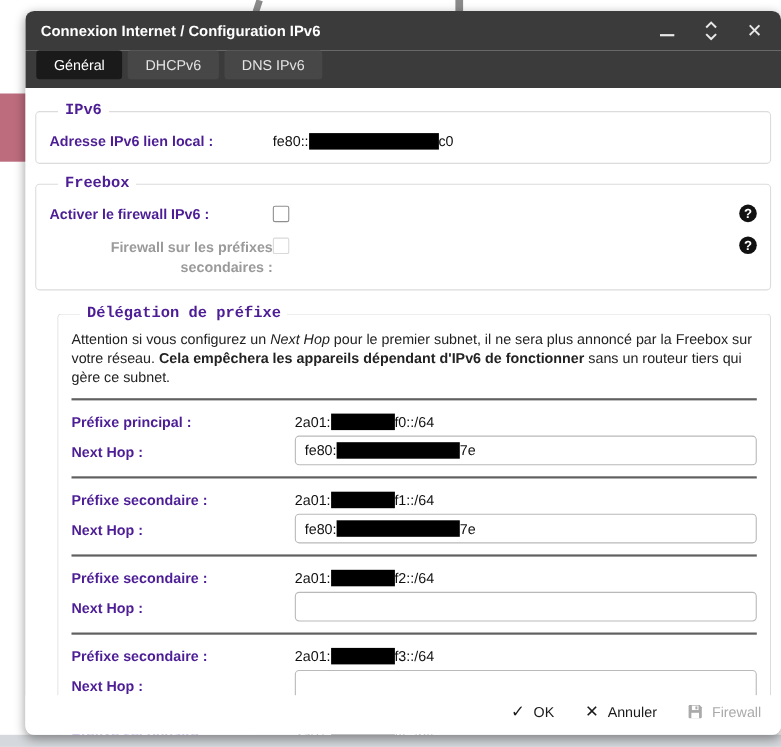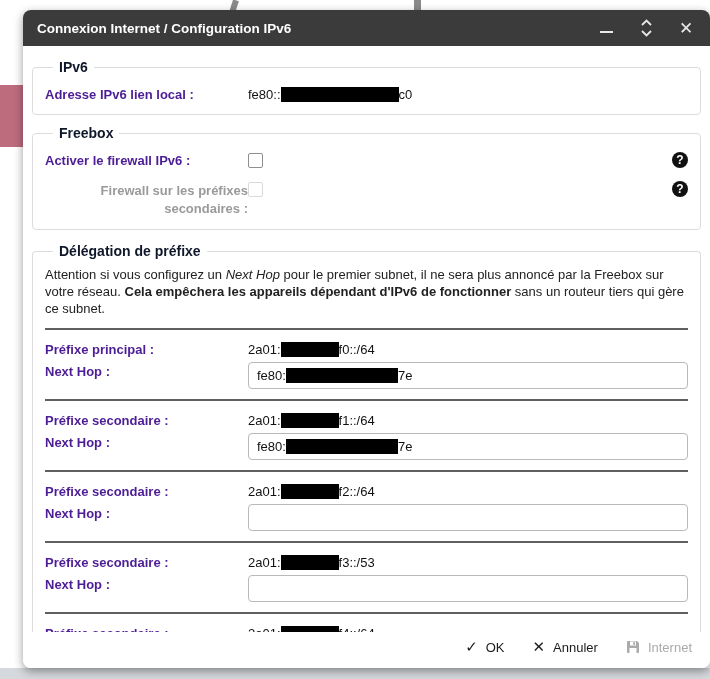--- a/index.html
+++ b/index.html
@@ -46,26 +46,26 @@
   }
   .tab.active { background:#1a1a1a; color:#ffffff; }
 
   .content { flex:1 1 auto; overflow:hidden; position:relative; padding:0 9px; }
 
   fieldset {
     border:1px solid #dcdcdc; border-radius:4px;
     padding:2px 12px 12px 12px;
   }
   fieldset legend {
-    color:#0f172a; font-weight:bold; font-size:14px;
-    margin-left:8px; padding:0 6px;
+    color:#4c1d95; font-weight:bold; font-size:14px;
+    margin-left:8px; padding:0 6px;font-family:Liberation Mono, monospace;
   }
   .fs-ipv6 { margin-top:13px; }
   .fs-firewall { margin-top:10px; }
-  .fs-delegation { margin-top:13px; border-bottom:none; border-bottom-left-radius:0; border-bottom-right-radius:0; padding-bottom:0; }
+  .fs-delegation { margin-top:13px; border-bottom:none; border-bottom-left-radius:0; border-bottom-right-radius:0; padding-bottom:0;margin-left:20px; }
 
   .row { display:flex; align-items:flex-start; margin-top:8px; }
   .row .lbl { width:203px; flex:0 0 auto; font-weight:bold; color:#4c1d95; font-size:13px; padding-top:2px; }
   .row .lbl.disabled { color:#9a9a9a; }
   .row .val { font-size:13px; color:#111; padding-top:2px; }
   .row .spacer { flex:1; }
 
   .redact { display:inline-block; background:#000; height:15px; vertical-align:text-bottom; }
   .redact.w-local { width:118px; }
   .redact.w-prefix { width:58px; }
@@ -81,21 +81,21 @@
     font-size:12px; font-weight:bold; display:flex; align-items:center; justify-content:center;
     cursor:pointer; margin-top:1px;
   }
 
   .warning { font-size:13px; color:#222; line-height:1.3; margin-top:6px; }
   .warning .it { font-style:italic;text-align:right; }
   .warning .bd { font-weight:bold; }
   .divider { height:2px; background:#606060; margin:10px 0 2px 0; }
 
   .group .prefix-row { margin-top:10px; }
-  .nexthop-row { margin-top:5px; margin-bottom:10px; }
+  .nexthop-row { margin-top:5px; margin-bottom:10px;align-items:center; }
   .text-input {
     flex:1; height:27px; border:1px solid #b9b9b9; border-radius:4px;
     background:#fff; font-size:13px; color:#111;
     display:flex; align-items:center; padding:0 8px;
   }
 
   .footer {
     position:absolute; left:0; bottom:0; width:100%; height:36px;
     background:#ffffff; flex:0 0 auto; z-index:5;
     display:flex; align-items:center; justify-content:flex-end;
@@ -126,20 +126,25 @@
           <polyline points="2,6 6.5,1.5 11,6" fill="none" stroke="#e8e8e8" stroke-width="1.8"></polyline>
           <polyline points="2,12 6.5,16.5 11,12" fill="none" stroke="#e8e8e8" stroke-width="1.8"></polyline>
         </svg>
       </div>
       <div class="win-btn">
           <span class="close-glyph">✕</span>
         </div>
     </div>
   </div>
 
+  <div class="tabbar">
+    <div class="tab active">Général</div>
+    <div class="tab">DHCPv6</div>
+    <div class="tab">DNS IPv6</div>
+  </div>
 
   <div class="content">
 
     <fieldset class="fs-ipv6">
       <legend>IPv6</legend>
       <div class="row">
         <div class="lbl">Adresse IPv6 lien local :</div>
         <div class="val">
           <span>fe80::</span><span class="redact w-local"></span><span>c0</span>
         </div>
@@ -209,21 +214,21 @@
         <div class="row nexthop-row">
           <div class="lbl">Next Hop :</div>
           <div class="text-input"></div>
         </div>
         <div class="divider"></div>
       </div>
 
       <div class="group">
         <div class="row prefix-row">
           <div class="lbl">Préfixe secondaire :</div>
-          <div class="val"><span>2a01:</span><span class="redact w-prefix"></span><span>f3::/53</span></div>
+          <div class="val"><span>2a01:</span><span class="redact w-prefix"></span><span>f3::/64</span></div>
         </div>
         <div class="row nexthop-row">
           <div class="lbl">Next Hop :</div>
           <div class="text-input"></div>
         </div>
         <div class="divider"></div>
       </div>
 
       <div class="group">
         <div class="row prefix-row">
@@ -245,17 +250,17 @@
       <span class="glyph">✕</span>
       <span>Annuler</span>
     </button>
     <button class="btn disabled">
       <svg width="14" height="14" viewBox="0 0 14 14">
         <path d="M1 2 a1 1 0 0 1 1-1 h9 l2 2 v9 a1 1 0 0 1 -1 1 h-10 a1 1 0 0 1 -1-1 z" fill="#aaaaaa"></path>
         <rect x="4" y="1.5" width="6" height="4" fill="#ffffff"></rect>
         <rect x="7.2" y="2.2" width="1.8" height="2.6" fill="#aaaaaa"></rect>
         <rect x="3.5" y="8" width="7" height="5" fill="#ffffff"></rect>
       </svg>
-      <span>Internet</span>
+      <span>Firewall</span>
     </button>
   </div>
 
 </div>
 
 </body></html>

